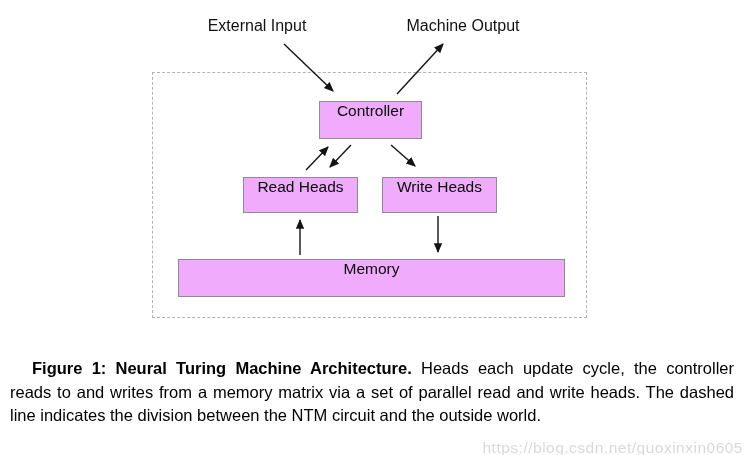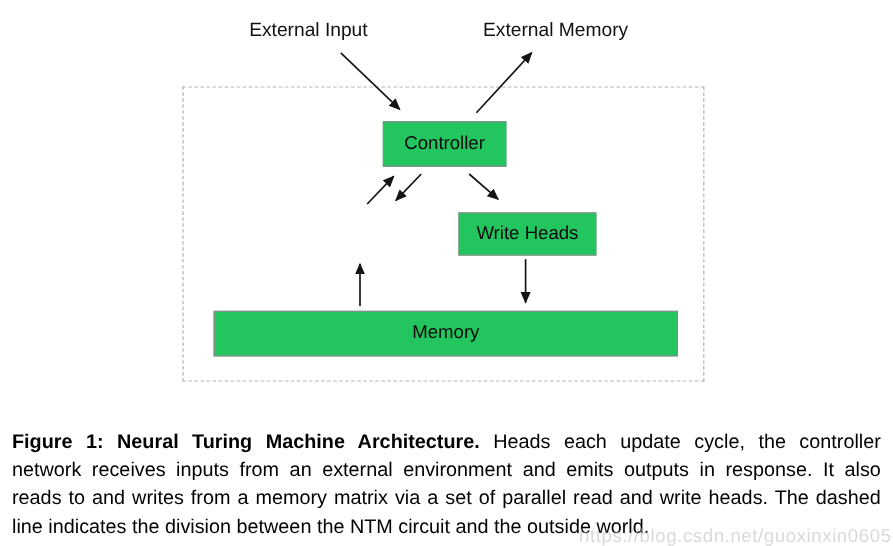--- a/index.html
+++ b/index.html
@@ -32,24 +32,23 @@
     top: 72px;
     width: 435px;
     height: 246px;
     border: 1px dashed #b3b3b3;
     box-sizing: border-box;
   }
 
   .node-box {
     position: absolute;
     box-sizing: border-box;
-    background: #22c55e;
+    background: #f0abfc;
     border: 1px solid #8c8c8c;
     display: flex;
-    align-items: center;
     justify-content: center;
     font-size: 15.5px;
     color: #0a0a0a;
     white-space: nowrap;
   }
   #controller-box { left: 319px; top: 101px; width: 103px; height: 38px; }
   #read-heads-box { left: 243px; top: 177px; width: 115px; height: 36px; }
   #write-heads-box{ left: 382px; top: 177px; width: 115px; height: 36px; }
   #memory-box     { left: 178px; top: 259px; width: 387px; height: 38px; }
 
@@ -76,40 +75,40 @@
   }
   .cap-line {
     text-align: justify;
     text-align-last: justify;
     white-space: nowrap-none;
   }
   .cap-line.last {
     text-align: center;
     text-align-last: left;
   }
-  .cap-bold { font-weight: bold; }
+  .cap-bold { font-weight: bold; margin-left: 22px; }
 
   #watermark {
     position: absolute;
     right: 1px;
     top: 439px;
     font-size: 15.5px;
     color: rgba(185, 185, 185, 0.55);
     letter-spacing: 0.5px;
     z-index: 5;
     white-space: nowrap;
   }
 </style>
 </head>
 <body>
 
 <div id="canvas">
 
   <div class="top-label" id="ext-input-label">External Input</div>
-  <div class="top-label" id="ext-output-label">External Memory</div>
+  <div class="top-label" id="ext-output-label">Machine Output</div>
 
   <div id="ntm-boundary"></div>
 
   <svg id="arrow-layer" width="744" height="455" viewBox="0 0 744 455" xmlns="http://www.w3.org/2000/svg">
     <defs>
       <marker id="ah" markerWidth="8" markerHeight="8" refX="6.2" refY="3" orient="auto">
         <path d="M0,0 L7,3 L0,6 Z" fill="#141414"></path>
       </marker>
     </defs>
     <line x1="284" y1="44" x2="333" y2="91" marker-end="url(#ah)"></line>
@@ -117,29 +116,31 @@
     <line x1="306" y1="170" x2="328" y2="147" marker-end="url(#ah)"></line>
     <line x1="351" y1="145" x2="330" y2="167" marker-end="url(#ah)"></line>
     <line x1="391" y1="145" x2="415" y2="166" marker-end="url(#ah)"></line>
     <line x1="300" y1="255" x2="300" y2="220" marker-end="url(#ah)"></line>
     <line x1="438" y1="216" x2="438" y2="252" marker-end="url(#ah)"></line>
   </svg>
 
   <div class="node-box" id="controller-box">
     <span>Controller</span>
   </div>
+  <div class="node-box" id="read-heads-box">
+    <span>Read Heads</span>
+  </div>
   <div class="node-box" id="write-heads-box">
     <span>Write Heads</span>
   </div>
   <div class="node-box" id="memory-box">
     <span>Memory</span>
   </div>
 
   <div id="figure-caption">
     <div class="cap-line"><span class="cap-bold">Figure 1: Neural Turing Machine Architecture.</span><span> Heads each update cycle, the controller</span></div>
-    <div class="cap-line">network receives inputs from an external environment and emits outputs in response. It also</div>
     <div class="cap-line">reads to and writes from a memory matrix via a set of parallel read and write heads. The dashed</div>
     <div class="cap-line last">line indicates the division between the NTM circuit and the outside world.</div>
   </div>
 
   <div id="watermark">https://blog.csdn.net/guoxinxin0605</div>
 
 </div>
 
 </body></html>

